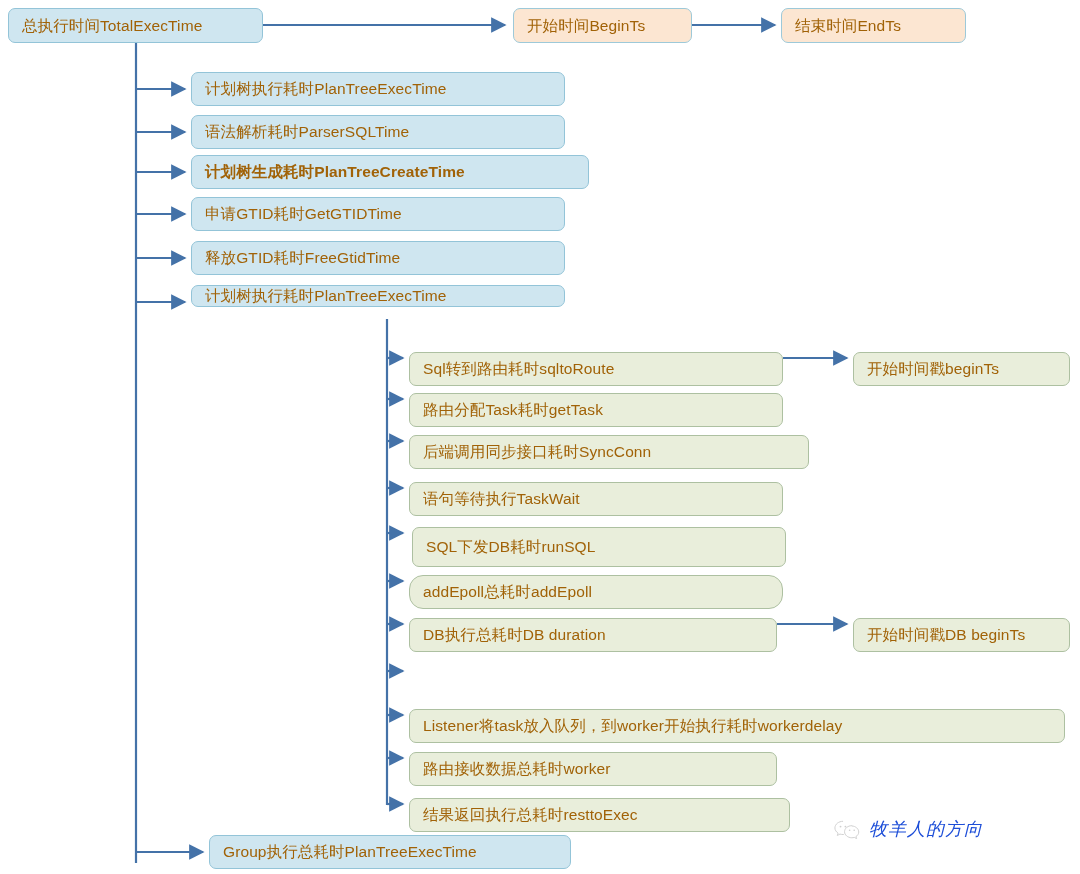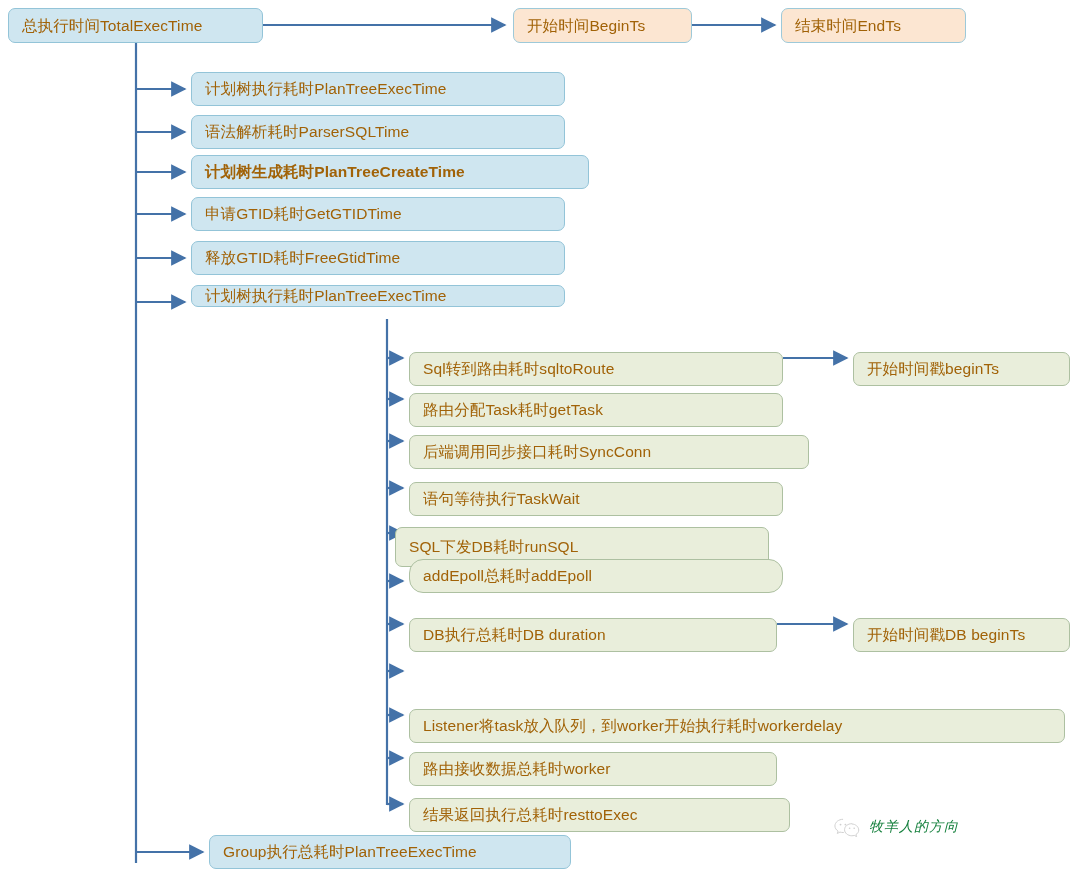--- a/index.html
+++ b/index.html
@@ -56,22 +56,22 @@
   .node .label {
     display: block;
   }
   #watermark {
     position: absolute;
     left: 833px;
     top: 817px;
     display: flex;
     align-items: center;
     gap: 8px;
-    color: #15803d;
-    font-size: 14px;
+    color: #1d4ed8;
+    font-size: 18px;
     font-style: italic;
     font-family: "DejaVu Sans", sans-serif;
     user-select: none;
   }
   #watermark .wm-text {
     letter-spacing: 1px;
   }
   .wechat-icon {
     display: inline-block;
     width: 28px;
@@ -161,24 +161,24 @@
   </div>
   <div class="node green" style="left:409px; top:382px; width:374px; height:34px;">
     <span class="label">路由分配Task耗时getTask</span>
   </div>
   <div class="node green" style="left:409px; top:424px; width:400px; height:34px;">
     <span class="label">后端调用同步接口耗时SyncConn</span>
   </div>
   <div class="node green" style="left:409px; top:471px; width:374px; height:34px;">
     <span class="label">语句等待执行TaskWait</span>
   </div>
-  <div class="node green" style="left:395px; top:516px; width:374px; height:40px;">
+  <div class="node green" style="left:412px; top:516px; width:374px; height:40px;">
     <span class="label">SQL下发DB耗时runSQL</span>
   </div>
-  <div class="node green" style="left:409px; top:548px; width:374px; height:34px;border-radius:14px;">
+  <div class="node green" style="left:409px; top:564px; width:374px; height:34px;border-radius:14px;">
     <span class="label">addEpoll总耗时addEpoll</span>
   </div>
   <div class="node green" style="left:409px; top:607px; width:368px; height:34px;">
     <span class="label">DB执行总耗时DB duration</span>
   </div>
   <div class="node green" style="left:409px; top:698px; width:656px; height:34px;">
     <span class="label">Listener将task放入队列，到worker开始执行耗时workerdelay</span>
   </div>
   <div class="node green" style="left:409px; top:741px; width:368px; height:34px;">
     <span class="label">路由接收数据总耗时worker</span>

